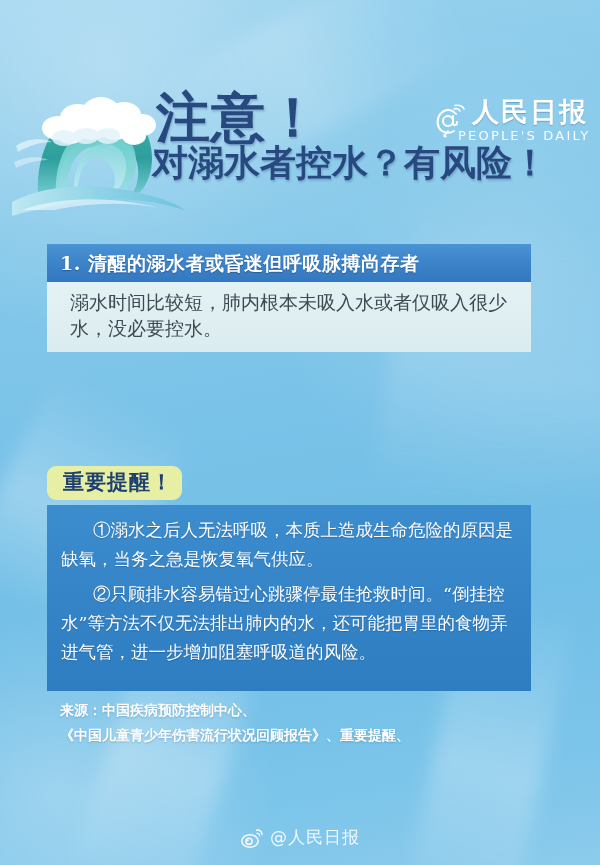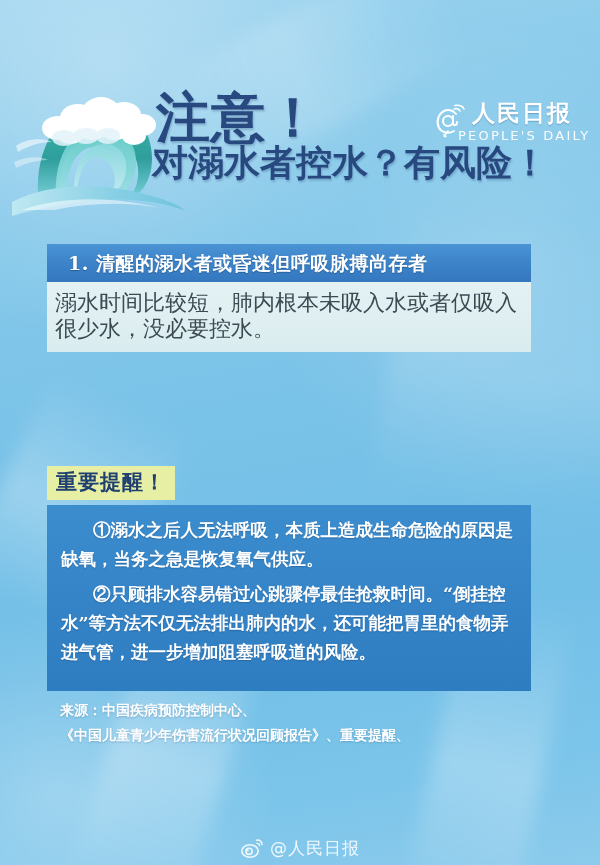--- a/index.html
+++ b/index.html
@@ -86,22 +86,22 @@
     width: 150px; height: 46px;
   }
   .pd-at {
     position: absolute;
     left: 0; top: 4px;
     width: 34px; height: 34px;
   }
   .pd-name {
     position: absolute;
     left: 40px; top: 0px;
-    font-family: Liberation Serif, serif;
-    font-size: 23px;
+    font-family: Liberation Mono, monospace;
+    font-size: 27px;
     font-weight: bold;
     color: #ffffff;
     letter-spacing: 2px;
     line-height: 28px;
     text-shadow: 0 1px 1px rgba(40,80,120,0.35);
     white-space: nowrap;
   }
   .pd-en {
     position: absolute;
     left: 26px; top: 28px;
@@ -121,65 +121,66 @@
     width: 484px;
   }
   .sec-head {
     height: 38px;
     line-height: 38px;
     background: linear-gradient(180deg, #4a93d4 0%, #3b82c8 55%, #3478bf 100%);
     color: #ffffff;
     font-family: "DejaVu Serif", "Liberation Serif", serif;
     font-size: 19px;
     font-weight: bold;
-    padding-left: 21px;
+    padding-left: 13px;
     box-sizing: border-box;
     letter-spacing: 0.5px;
     white-space: nowrap;
     overflow: hidden;
     text-shadow: 0 1px 1px rgba(20,55,95,0.45);
   }
   .sec-body {
     background: linear-gradient(180deg, #e3f1f3 0%, #dfeff1 60%, #d9ecef 100%);
     color: #3c4a52;
     font-family: Liberation Serif, serif;
-    font-size: 22px;
+    font-size: 19px;
     line-height: 26px;
-    padding: 8px 12px 10px 8px;
+    padding: 8px 12px 10px 23px;
     box-sizing: border-box;
   }
 
   #section-1 { top: 244px; }
   #section-2 { top: 356px; }
 
   
   .remind-label {
     position: absolute;
     left: 47px; top: 466px;
     background: #e6efa4;
     color: #1f3f70;
     font-family: "DejaVu Serif", "Liberation Serif", serif;
     font-size: 21px;
     font-weight: bold;
     line-height: 30px;
-    padding: 1px 9px 3px 9px;
+    padding: 1px 9px 3px 16px;
     letter-spacing: 1px;
     white-space: nowrap;
+    border-radius: 9px;
   }
   .remind-box {
     position: absolute;
     left: 47px; top: 505px;
     width: 484px;
     min-height: 175px;
     box-sizing: border-box;
     background: linear-gradient(180deg, #3c8dce 0%, #3484c7 50%, #2f7dc1 100%);
     color: #ffffff;
     font-family: "DejaVu Serif", "Liberation Serif", serif;
     font-size: 17.5px;
-    font-weight: bold;
+    font-weight: normal;
     line-height: 29px;
     padding: 11px 10px 12px 14px;
     text-shadow: 0 1px 1px rgba(22,60,105,0.35);
   }
   .remind-box p {
     margin: 0 0 6px 0;
     text-indent: 32px;
   }
   .remind-box p:last-child { margin-bottom: 12px; }
 
@@ -196,21 +197,21 @@
     text-shadow: 0 1px 2px rgba(45,90,130,0.30);
   }
 
   
   .footer {
     position: absolute;
     left: 0; top: 826px;
     width: 600px;
     height: 34px;
     display: flex;
-    align-items: flex-end;
+    align-items: flex-start;
     justify-content: center;
     gap: 6px;
     opacity: .88;
   }
   .weibo-icon { width: 24px; height: 24px; }
   .footer-text {
     font-family: "DejaVu Sans", "Liberation Sans", sans-serif;
     font-size: 17px;
     color: #ffffff;
     letter-spacing: 1px;

